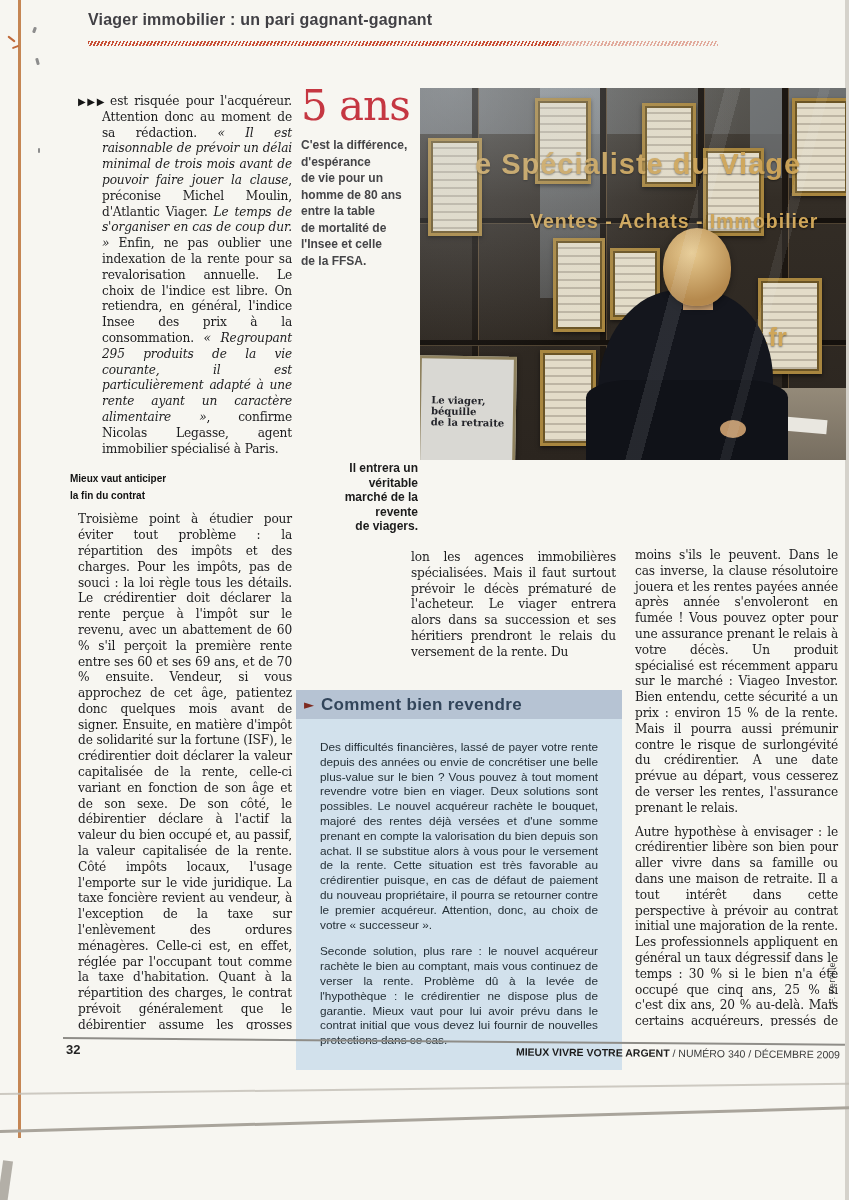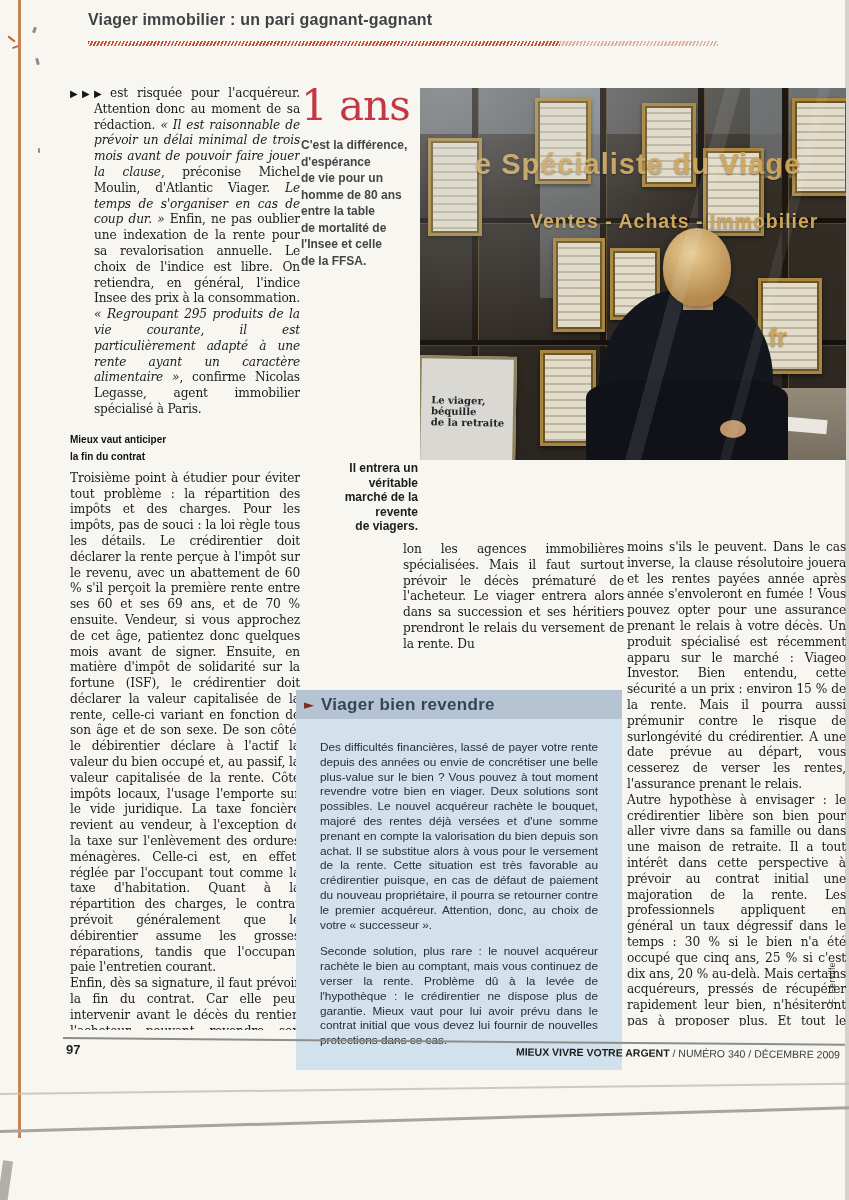--- a/index.html
+++ b/index.html
@@ -12,21 +12,21 @@
   .page-right-edge{position:absolute;right:0;top:0;width:4px;height:1200px;background:#d5d2cb;}
   
   .hd-title{position:absolute;left:88px;top:11px;font-size:16px;font-weight:bold;color:#414045;letter-spacing:.2px;}
   .squig{position:absolute;top:41px;height:5px;
          background:repeating-linear-gradient(115deg,#c84f36 0 1.6px,rgba(255,255,255,0) 1.6px 3.2px);}
   .squig.s1{left:88px;width:472px;}
   .squig.s2{left:560px;width:158px;opacity:.45;}
   
   .serifcol{position:absolute;font-family:"DejaVu Serif",serif;font-size:12.2px;line-height:15.8px;
             text-align:justify;letter-spacing:-.15px;color:#1c1c1e;}
-  .serifcol p{margin:0;}
+  .serifcol p{margin:8px;}
   .hang{text-indent:-24px;padding-left:24px;}
   .arrows{font-family:"DejaVu Sans",sans-serif;font-size:10px;letter-spacing:-1px;color:#161616;margin-right:4px;}
   .subhead{font-family:"Liberation Sans",sans-serif;font-weight:bold;font-size:10px;line-height:17px;
            color:#111;margin:13px 0 6px 0 !important;white-space:pre-line;text-align:left;letter-spacing:0;}
   
   .stat{position:absolute;left:301px;top:84px;width:112px;}
   .stat-value{font-family:"DejaVu Serif",serif;font-size:42px;line-height:44px;color:#c53742;letter-spacing:-1px;}
   .stat-desc{margin-top:9px;font-size:12px;line-height:16.5px;font-weight:bold;color:#454548;white-space:pre-line;}
   
   .photo{position:absolute;left:420px;top:88px;width:426px;height:372px;overflow:hidden;
@@ -94,21 +94,21 @@
 
   <div class="serifcol" style="left:70px;top:86px;width:230px;height:944px;overflow:hidden;">
     <p class="hang"><span class="arrows">▶▶▶</span><span><span>est risquée pour l'acquéreur. Attention donc au moment de sa rédaction. </span><i>« Il est raisonnable de prévoir un délai minimal de trois mois avant de pouvoir faire jouer la clause</i><span>, préconise Michel Moulin, d'Atlantic Viager. </span><i>Le temps de s'organiser en cas de coup dur. »</i><span> Enfin, ne pas oublier une indexation de la rente pour sa revalorisation annuelle. Le choix de l'indice est libre. On retiendra, en général, l'indice Insee des prix à la consommation. </span><i>« Regroupant 295 produits de la vie courante, il est particulièrement adapté à une rente ayant un caractère alimentaire »</i><span>, confirme Nicolas Legasse, agent immobilier spécialisé à Paris.</span></span></p>
     <p class="subhead">Mieux vaut anticiper
 la fin du contrat</p>
     <p>Troisième point à étudier pour éviter tout problème : la répartition des impôts et des charges. Pour les impôts, pas de souci : la loi règle tous les détails. Le crédirentier doit déclarer la rente perçue à l'impôt sur le revenu, avec un abattement de 60 % s'il perçoit la première rente entre ses 60 et ses 69 ans, et de 70 % ensuite. Vendeur, si vous approchez de cet âge, patientez donc quelques mois avant de signer. Ensuite, en matière d'impôt de solidarité sur la fortune (ISF), le crédirentier doit déclarer la valeur capitalisée de la rente, celle-ci variant en fonction de son âge et de son sexe. De son côté, le débirentier déclare à l'actif la valeur du bien occupé et, au passif, la valeur capitalisée de la rente. Côté impôts locaux, l'usage l'emporte sur le vide juridique. La taxe foncière revient au vendeur, à l'exception de la taxe sur l'enlèvement des ordures ménagères. Celle-ci est, en effet, réglée par l'occupant tout comme la taxe d'habitation. Quant à la répartition des charges, le contrat prévoit généralement que le débirentier assume les grosses réparations, tandis que l'occupant paie l'entretien courant.</p>
     <p><span>Enfin, dès sa signature, il faut prévoir la fin du contrat. Car elle peut intervenir avant le décès du rentier, l'acheteur pouvant revendre son viager </span></p>
   </div>
 
   <div class="stat">
-    <div class="stat-value">1 ans</div>
+    <div class="stat-value">5 ans</div>
     <div class="stat-desc">C'est la différence,
 d'espérance
 de vie pour un
 homme de 80 ans
 entre la table
 de mortalité de
 l'Insee et celle
 de la FFSA.</div>
   </div>
 
@@ -163,29 +163,29 @@
   </div>
 
   <div class="serifcol" style="left:627px;top:540px;width:219px;height:486px;overflow:hidden;">
     <p>moins s'ils le peuvent. Dans le cas inverse, la clause résolutoire jouera et les rentes payées année après année s'envoleront en fumée ! Vous pouvez opter pour une assurance prenant le relais à votre décès. Un produit spécialisé est récemment apparu sur le marché : Viageo Investor. Bien entendu, cette sécurité a un prix : environ 15 % de la rente. Mais il pourra aussi prémunir contre le risque de surlongévité du crédirentier. A une date prévue au départ, vous cesserez de verser les rentes, l'assurance prenant le relais.</p>
     <p><span>Autre hypothèse à envisager : le crédirentier libère son bien pour aller vivre dans sa famille ou dans une maison de retraite. Il a tout intérêt dans cette perspective à prévoir au contrat initial une majoration de la rente. Les professionnels appliquent en général un taux dégressif dans le temps : 30 % si le bien n'a été occupé que cinq ans, 25 % si c'est dix ans, 20 % au-delà. Mais certains acquéreurs, pressés de récupérer rapidement leur bien, n'hésiteront pas à proposer plus. Et tout le monde y gagnera.</span></p>
   </div>
 
   <div class="box">
     <div class="box-header">
       <span class="box-arrow">►</span>
-      <span class="box-title">Viager bien revendre</span>
+      <span class="box-title">Comment bien revendre</span>
     </div>
     <div class="box-body">
       <p>Des difficultés financières, lassé de payer votre rente depuis des années ou envie de concrétiser une belle plus-value sur le bien ? Vous pouvez à tout moment revendre votre bien en viager. Deux solutions sont possibles. Le nouvel acquéreur rachète le bouquet, majoré des rentes déjà versées et d'une somme prenant en compte la valorisation du bien depuis son achat. Il se substitue alors à vous pour le versement de la rente. Cette situation est très favorable au crédirentier puisque, en cas de défaut de paiement du nouveau propriétaire, il pourra se retourner contre le premier acquéreur. Attention, donc, au choix de votre « successeur ».</p>
       <p>Seconde solution, plus rare : le nouvel acquéreur rachète le bien au comptant, mais vous continuez de verser la rente. Problème dû à la levée de l'hypothèque : le crédirentier ne dispose plus de garantie. Mieux vaut pour lui avoir prévu dans le contrat initial que vous devez lui fournir de nouvelles protections dans ce cas.</p>
     </div>
   </div>
 
   <div class="foot-line"></div>
-  <div class="pagenum">97</div>
+  <div class="pagenum">32</div>
   <div class="foot-right"><b>MIEUX VIVRE VOTRE ARGENT</b><span> / NUMÉRO 340 / DÉCEMBRE 2009</span></div>
 
   <div class="scan-line" style="left:0;top:1093px;width:849px;height:2px;transform:rotate(-.7deg);opacity:.8;"></div>
   <div class="scan-line" style="left:0;top:1130px;width:860px;height:3px;background:#a9a49b;transform:rotate(-1.6deg);"></div>
   <div class="scan-line" style="left:0;top:1160px;width:10px;height:45px;background:#b3afa7;transform:rotate(8deg);"></div>
 
 </div>
 
 </body></html>

